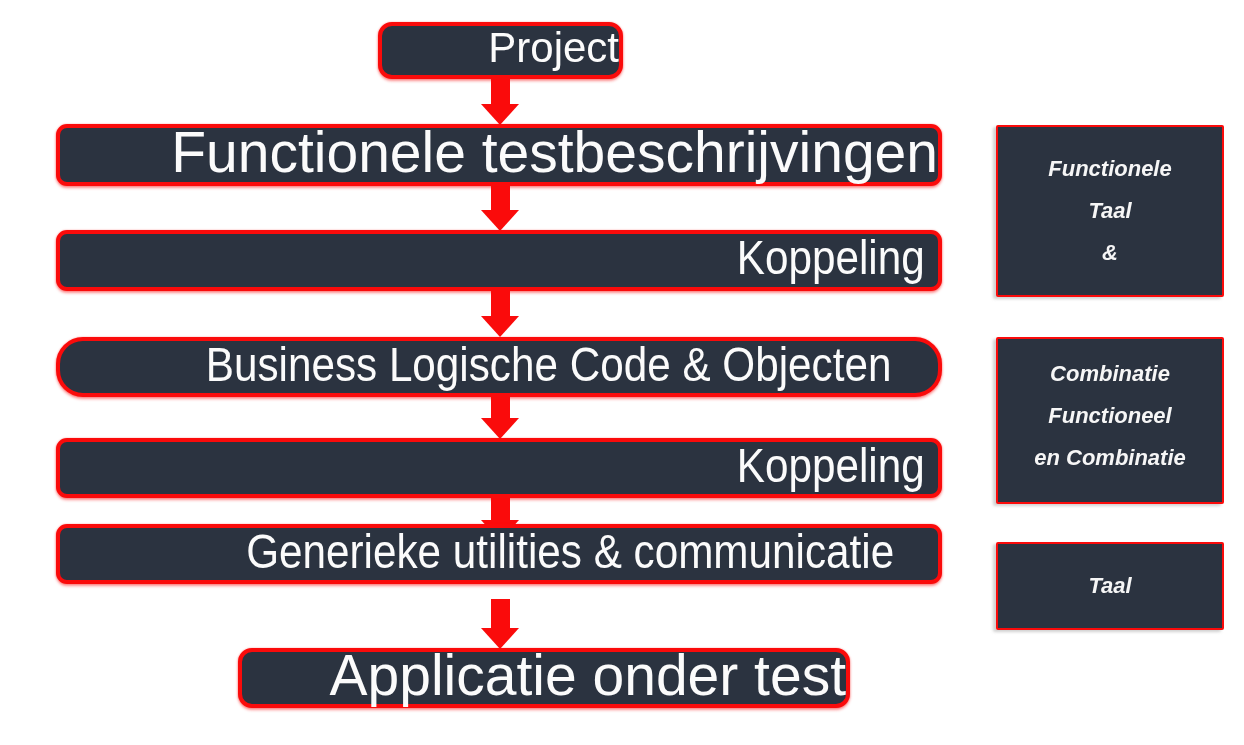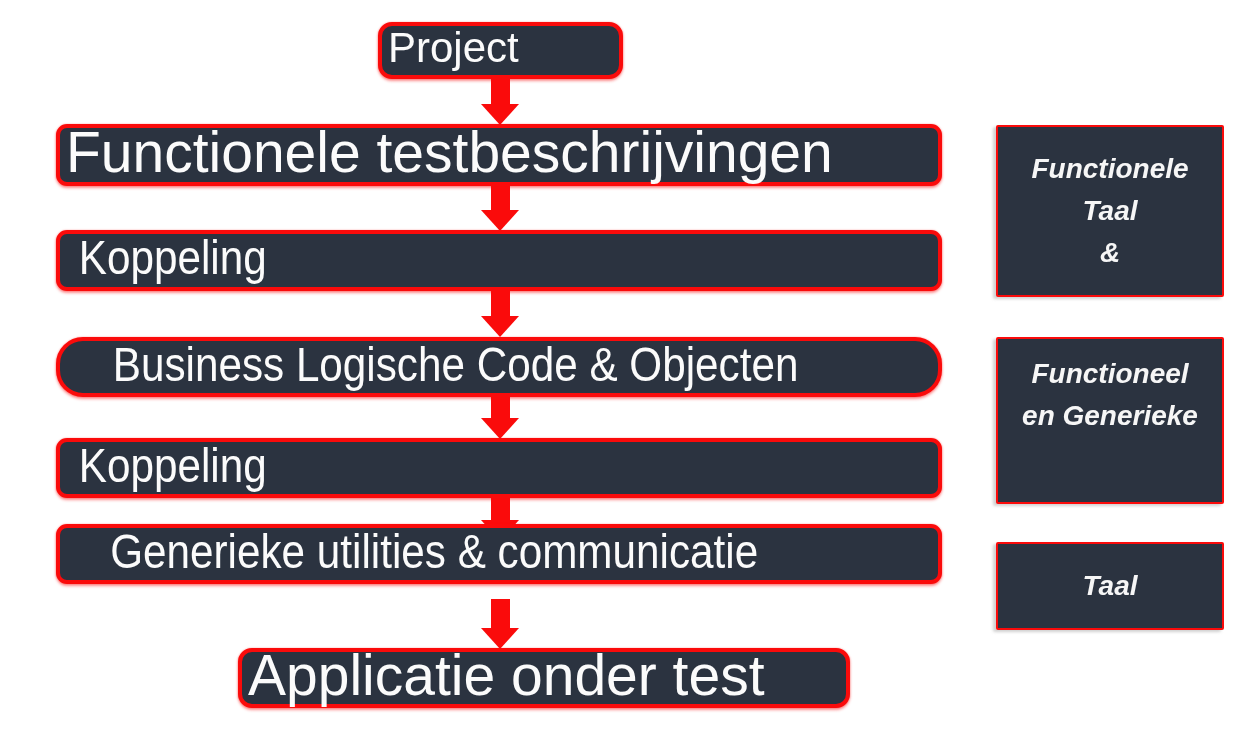--- a/index.html
+++ b/index.html
@@ -15,21 +15,21 @@
     font-family: "Liberation Sans", sans-serif;
     overflow: hidden;
   }
   
   .flow-box {
     position: absolute;
     background: #2b3340;
     border: 4px solid #fa0b0b;
     display: flex;
     align-items: center;
-    justify-content: flex-start;
+    justify-content: flex-end;
     color: #fbfbfb;
     box-sizing: border-box;
     box-shadow: 0 2px 3px rgba(249, 11, 11, 0.45), 0 0 2px rgba(249, 11, 11, 0.35);
     padding-left: 6px;
   }
   .flow-box .box-label {
     white-space: nowrap;
     line-height: 1;
     padding-bottom: 5px;
   }
@@ -65,21 +65,21 @@
   }
   
   .side-box {
     position: absolute;
     background: #2b3340;
     border: 2px solid #fa0b0b;
     border-radius: 2px;
     color: #f6f6f6;
     font-style: italic;
     font-weight: 700;
-    font-size: 28px;
+    font-size: 22px;
     line-height: 42px;
     text-align: center;
     display: flex;
     flex-direction: column;
     align-items: center;
     box-sizing: border-box;
     box-shadow: -3px 2px 3px rgba(140, 140, 140, 0.4);
   }
   .side-box.center { justify-content: center; }
   .side-box.top    { justify-content: flex-start; padding-top: 14px; }
@@ -148,21 +148,22 @@
     <span class="box-label fs-regular">Applicatie onder test</span>
   </div>
 
   <div class="side-box center" style="left:996px; top:125px; width:228px; height:172px;">
     <span class="side-line">Functionele</span>
     <span class="side-line">Taal</span>
     <span class="side-line">&amp;</span>
   </div>
 
   <div class="side-box top" style="left:996px; top:337px; width:228px; height:167px;">
+    <span class="side-line">Combinatie</span>
     <span class="side-line">Functioneel</span>
-    <span class="side-line">en Generieke</span>
+    <span class="side-line">en Combinatie</span>
   </div>
 
   <div class="side-box center" style="left:996px; top:542px; width:228px; height:88px;">
     <span class="side-line">Taal</span>
   </div>
 
 </div>
 
 </body></html>

